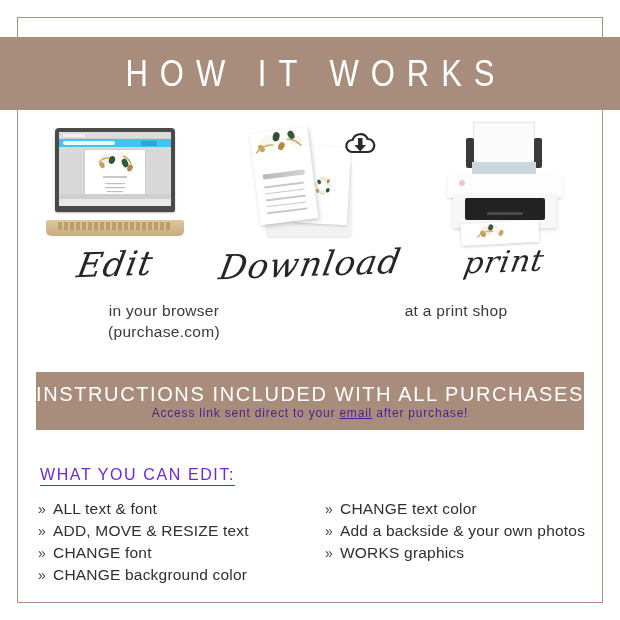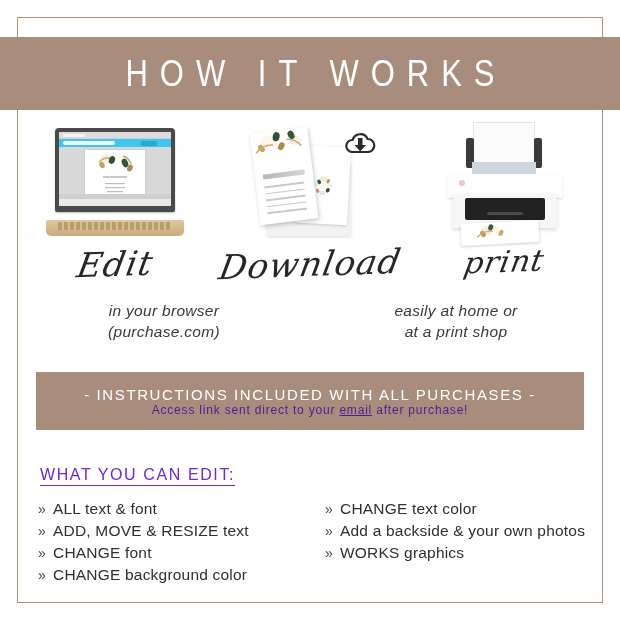--- a/index.html
+++ b/index.html
@@ -84,29 +84,29 @@
             border-radius:6px 6px 2px 2px;box-shadow:0 1px 2px rgba(0,0,0,.16);}
   .body-main{position:absolute;left:14px;top:72px;width:104px;height:34px;background:#f7f7f7;
             box-shadow:0 2px 4px rgba(0,0,0,.14);}
   .slot{position:absolute;left:26px;top:76px;width:80px;height:22px;background:#222;border-radius:2px;}
   .slot:after{content:"";position:absolute;left:22px;top:14px;width:36px;height:3px;background:#4a4a4a;border-radius:2px;}
   .out-paper{position:absolute;left:22px;top:100px;width:78px;height:22px;background:#fff;
             box-shadow:0 1px 3px rgba(0,0,0,.2);transform:rotate(-3deg);overflow:hidden;}
   .pwr{position:absolute;left:20px;top:58px;width:6px;height:6px;border-radius:50%;background:#e8c9c9;}
 
   
-  .captions{position:absolute;left:18px;top:300px;width:584px;display:flex;z-index:4;font-style:italic;}
+  .captions{position:absolute;left:18px;top:300px;width:584px;display:flex;z-index:4;}
   .caption{flex:1;text-align:center;color:#3a3a3a;font-size:15.5px;line-height:21px;letter-spacing:.3px;}
 
   
   .instr{
     position:absolute;left:36px;top:372px;width:548px;height:58px;background:#a98d7c;z-index:4;
     display:flex;flex-direction:column;align-items:center;justify-content:center;
   }
-  .instr-1{color:#fff;font-size:15px;letter-spacing:1.6px;margin-bottom:0;white-space:nowrap;}
+  .instr-1{color:#fff;font-size:20px;letter-spacing:1.6px;margin-bottom:0;white-space:nowrap;}
   .instr-2{color:#4c1d95;font-size:12px;letter-spacing:.8px;white-space:nowrap;}
   .instr-2 u{text-decoration:underline;}
 
   
   .edit-head{
     position:absolute;left:40px;top:466px;color:#6d28d9;font-size:16px;letter-spacing:1.6px;
     text-decoration:underline;text-underline-offset:5px;z-index:4;
   }
   .cols{position:absolute;left:38px;top:498px;width:560px;display:flex;z-index:4;}
   .col{width:50%;}
@@ -236,21 +236,20 @@
       <div class="script small">print</div>
     </div>
   </div>
 
   <div class="captions">
     <div class="caption">
       <div>in your browser</div>
       <div>(purchase.com)</div>
     </div>
     <div class="caption">
-      <div>easily at home or</div>
       <div>at a print shop</div>
     </div>
   </div>
 
   <div class="instr">
     <div class="instr-1">- INSTRUCTIONS INCLUDED WITH ALL PURCHASES -</div>
     <div class="instr-2"><span>Access link sent direct to your </span><u>email</u><span> after purchase!</span></div>
   </div>
 
   <div class="edit-head">WHAT YOU CAN EDIT:</div>

